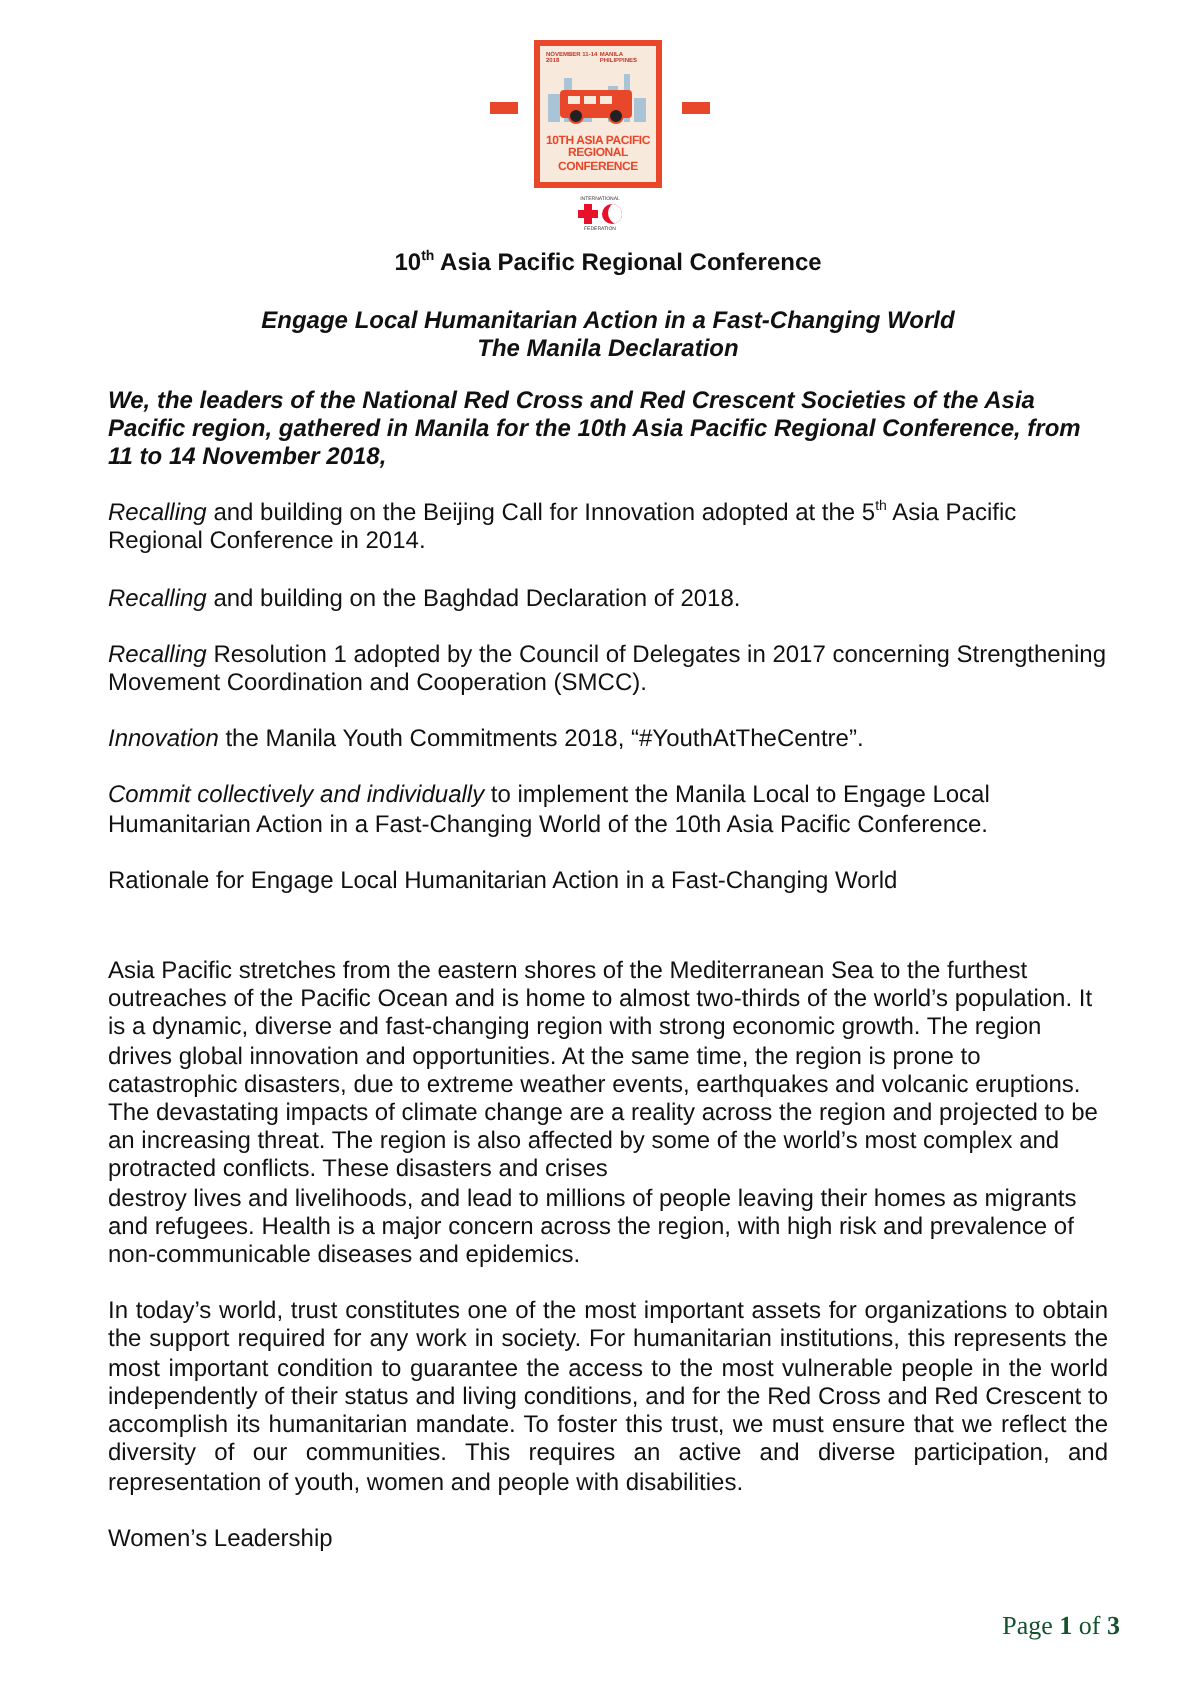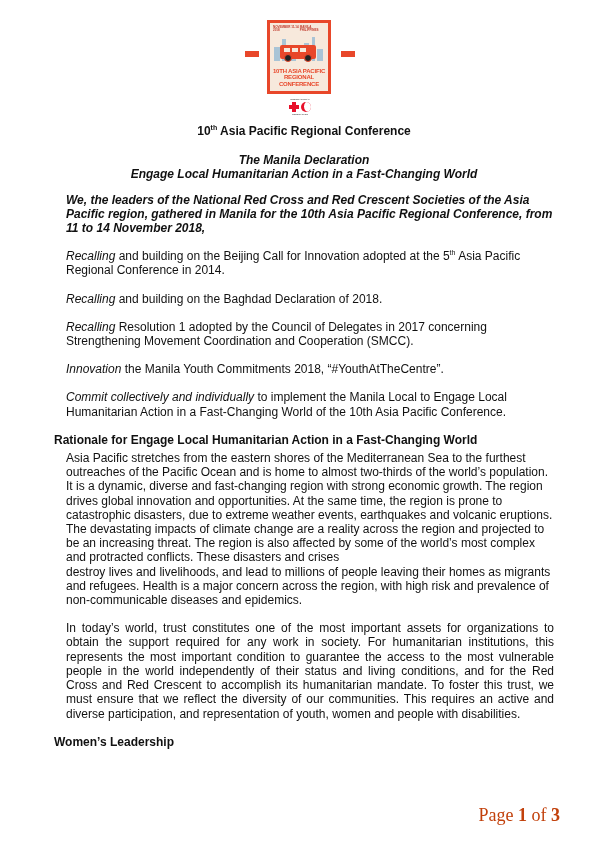--- a/index.html
+++ b/index.html
@@ -29,26 +29,26 @@
   .cross::before { left: 3px; top: 0; width: 4px; height: 10px; }
   .cross::after { left: 0; top: 3px; width: 10px; height: 4px; }
   .crescent { width: 10px; height: 10px; border-radius: 50%; background: #e8102a; position: relative; overflow: hidden; }
   .crescent::after { content: ""; position: absolute; left: 3px; top: -1px; width: 10px; height: 11px; border-radius: 50%; background: #fff; }
 
   .content { position: absolute; left: 54px; top: 124px; width: 500px; font-size: 12px; line-height: 14.2px; }
   .center { text-align: center; }
   .h-conf { font-weight: bold; font-size: 12px; margin: 0 0 15px 0; }
   .h-conf sup { font-size: 7px; }
   .h-decl { font-weight: bold; font-style: italic; margin: 0 0 11px 0; }
-  p { margin: 0 0 14px 12px; }
+  p { margin: 0 0 14px 0; }
   .intro { font-weight: bold; font-style: italic; }
   .just { text-align: justify; }
-  .sec { font-weight: bold; margin: 0 0 4px 0; }
+  .sec { font-weight: normal; margin: 0 0 31px 0; }
   sup { font-size: 7px; line-height: 0; }
-  .footer { position: absolute; right: 40px; top: 805px; font-family: "Liberation Serif", serif; font-size: 18px; color: #c2410c; }
+  .footer { position: absolute; right: 40px; top: 805px; font-family: "Liberation Serif", serif; font-size: 13px; color: #14532d; }
   .footer b { font-weight: bold; }
 </style>
 </head>
 <body>
 
 <div class="logo-wrap">
   <div class="logo-bar left"></div>
   <div class="logo-bar right"></div>
   <div class="stamp">
     <div class="stamp-inner">
@@ -83,22 +83,22 @@
       <div class="cross"></div>
       <div class="crescent"></div>
     </div>
     <div class="ifrc-text">FEDERATION</div>
   </div>
 </div>
 
 <div class="content">
   <div class="center h-conf"><span>10</span><sup>th</sup><span> Asia Pacific Regional Conference</span></div>
   <div class="center h-decl">
+    <div>Engage Local Humanitarian Action in a Fast-Changing World</div>
     <div>The Manila Declaration</div>
-    <div>Engage Local Humanitarian Action in a Fast-Changing World</div>
   </div>
 
   <p class="intro">We, the leaders of the National Red Cross and Red Crescent Societies of the Asia Pacific region, gathered in Manila for the 10th Asia Pacific Regional Conference, from 11 to 14 November 2018,</p>
 
   <p><i>Recalling</i><span> and building on the Beijing Call for Innovation adopted at the 5</span><sup>th</sup><span> Asia Pacific Regional Conference in 2014.</span></p>
   <p><i>Recalling</i><span> and building on the Baghdad Declaration of 2018.</span></p>
   <p><i>Recalling</i><span> Resolution 1 adopted by the Council of Delegates in 2017 concerning Strengthening Movement Coordination and Cooperation (SMCC).</span></p>
   <p><i>Innovation</i><span> the Manila Youth Commitments 2018, “#YouthAtTheCentre”.</span></p>
   <p><i>Commit collectively and individually</i><span> to implement the Manila Local to Engage Local Humanitarian Action in a Fast-Changing World of the 10th Asia Pacific Conference.</span></p>
 

